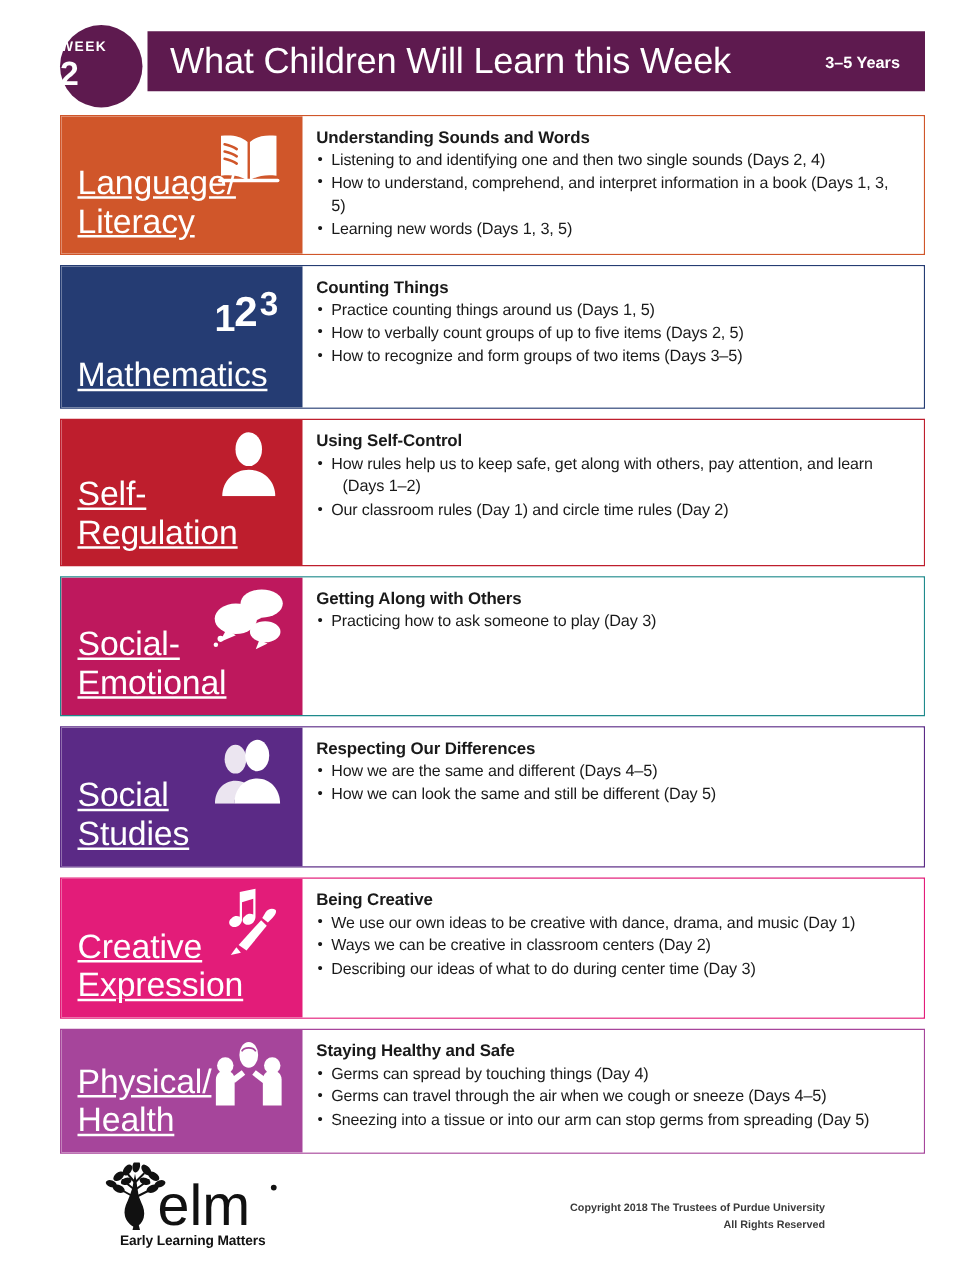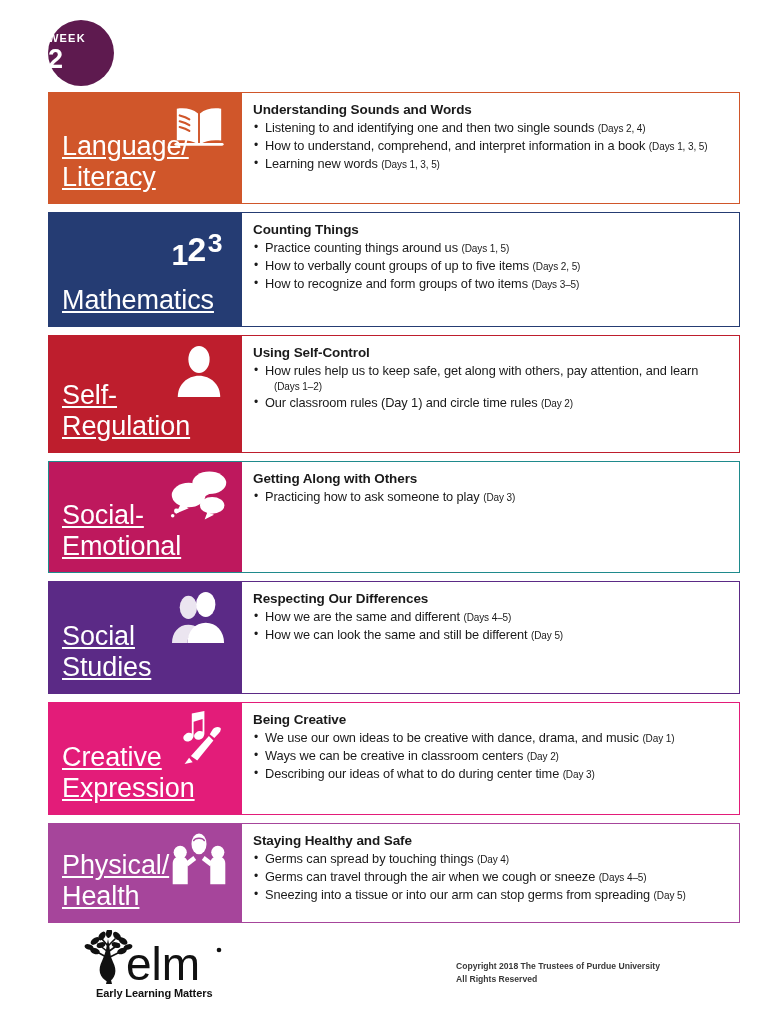--- a/index.html
+++ b/index.html
@@ -75,46 +75,50 @@
   .bullets { list-style:none; }
   .bullets li {
     font-size:12.8px; color:#1a1a1a;
     line-height:1.42; padding-left:12px;
     position:relative; letter-spacing:-0.1px;
   }
   .bullets li::before {
     content:"\2022"; position:absolute; left:1px; top:0;
     font-size:12px;
   }
-  .days { font-size:10px; color:#1a1a1a; }
+  .days { font-size:13px; color:#1a1a1a; }
   .days-own { display:block; padding-left:9px; }
 
   
   .footer { position:absolute; left:0; bottom:0; width:688px; height:92px; }
   .logo { position:absolute; left:78px; top:-2px; width:160px; }
   .logo-mark { width:150px; height:56px; display:block; }
   .logo-tag {
     font-size:11px; font-weight:700; color:#111111;
     letter-spacing:-0.1px; margin-top:1px; padding-left:18px;
   }
   .copyright {
     position:absolute; right:28px; top:28px;
-    text-align:left; font-size:8.6px; font-weight:700;
+    text-align:right; font-size:8.6px; font-weight:700;
     color:#3a3a3a; line-height:1.5;
   }
 </style>
 </head>
 <body>
 
 <div class="page">
 
   <div class="header">
     <div class="week-badge">
       <span class="week-word">WEEK</span>
       <span class="week-num">2</span>
+    </div>
+    <div class="header-bar">
+      <span class="header-title">What Children Will Learn this Week</span>
+      <span class="header-age">3–5 Years</span>
     </div>
   </div>
 
   <div class="rows" id="rows">
       <div class="row" style="border-color: rgb(208, 86, 42); height: 112px;">
         <div class="row-left" style="background: rgb(208, 86, 42);">
           <div class="cat-icon">
             <svg viewBox="0 0 64 56">
               <g fill="#fff">
      <path d="M31 14c-6-5-13-6-22-5v33c9-1 16 0 22 4z"></path>

